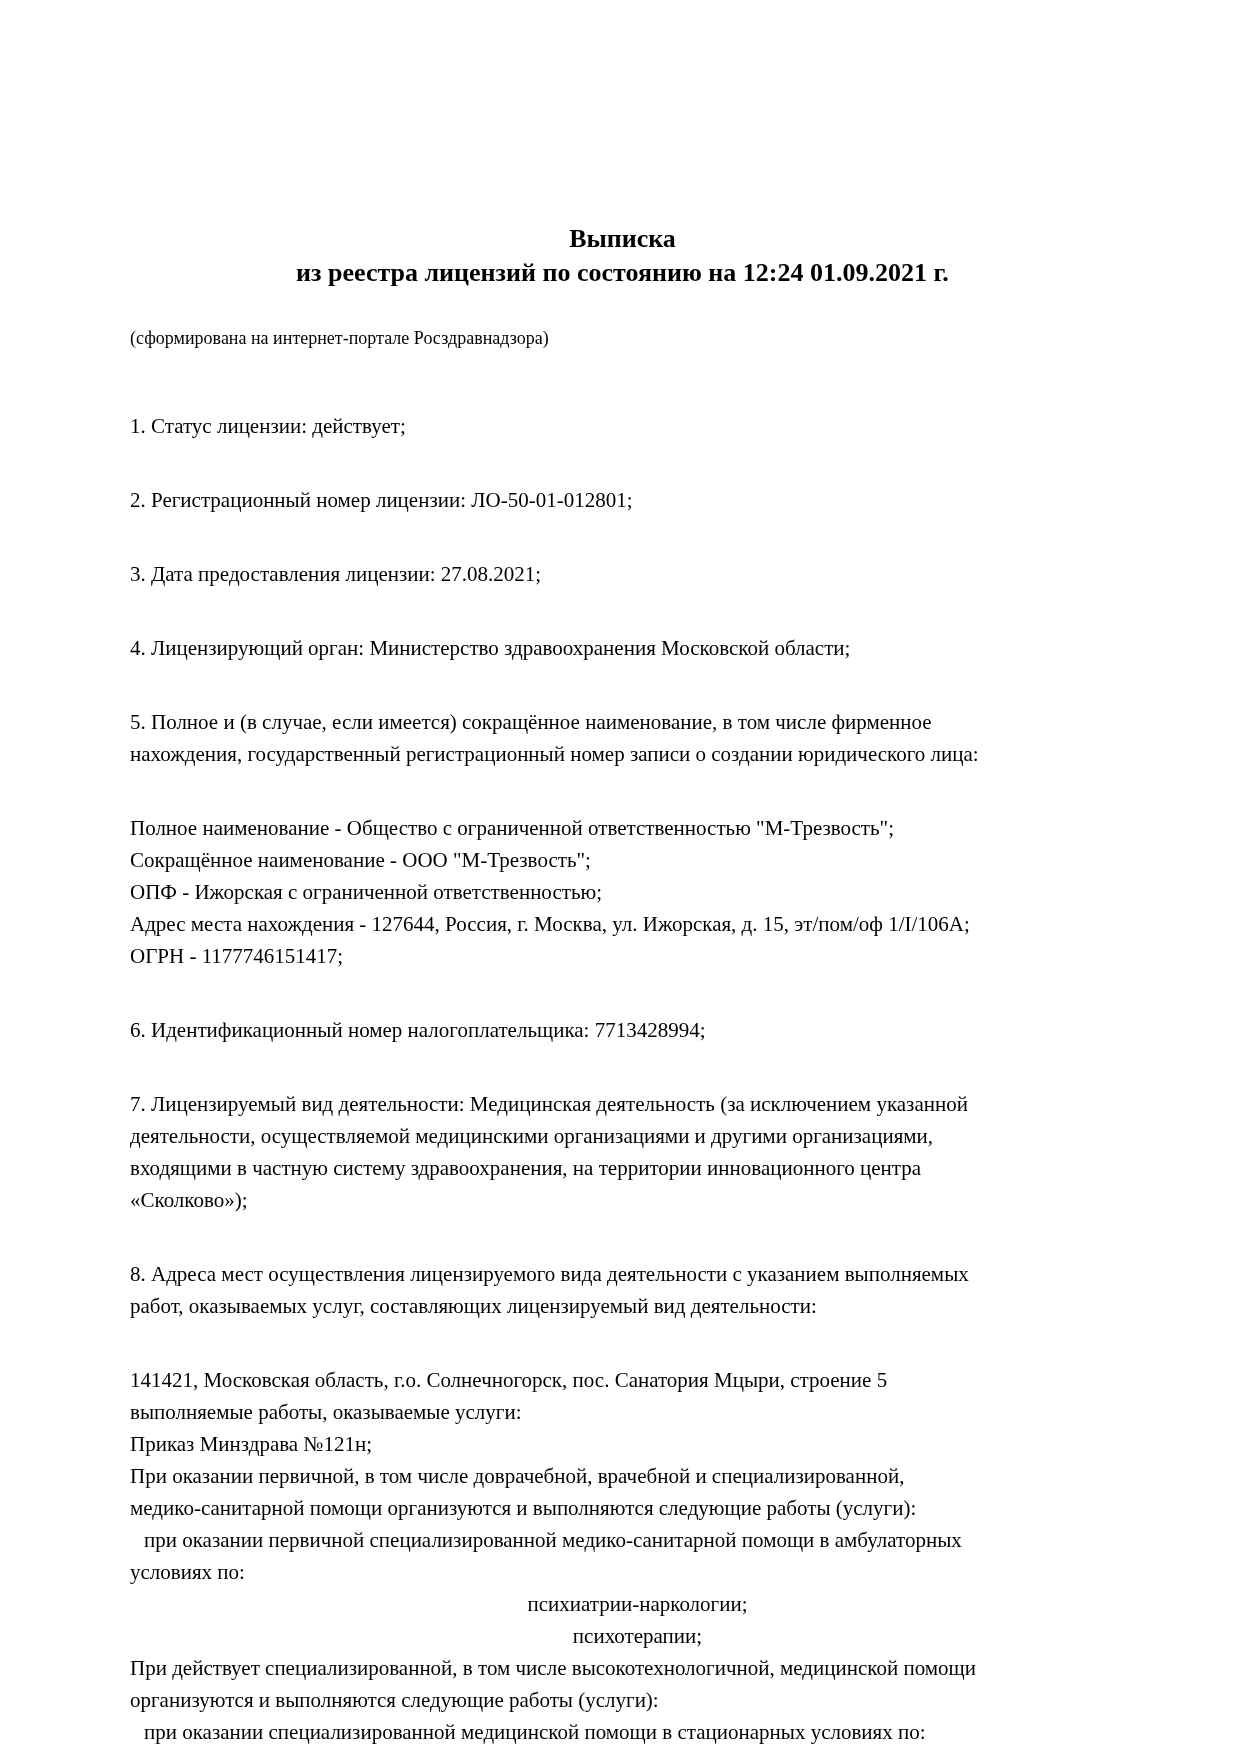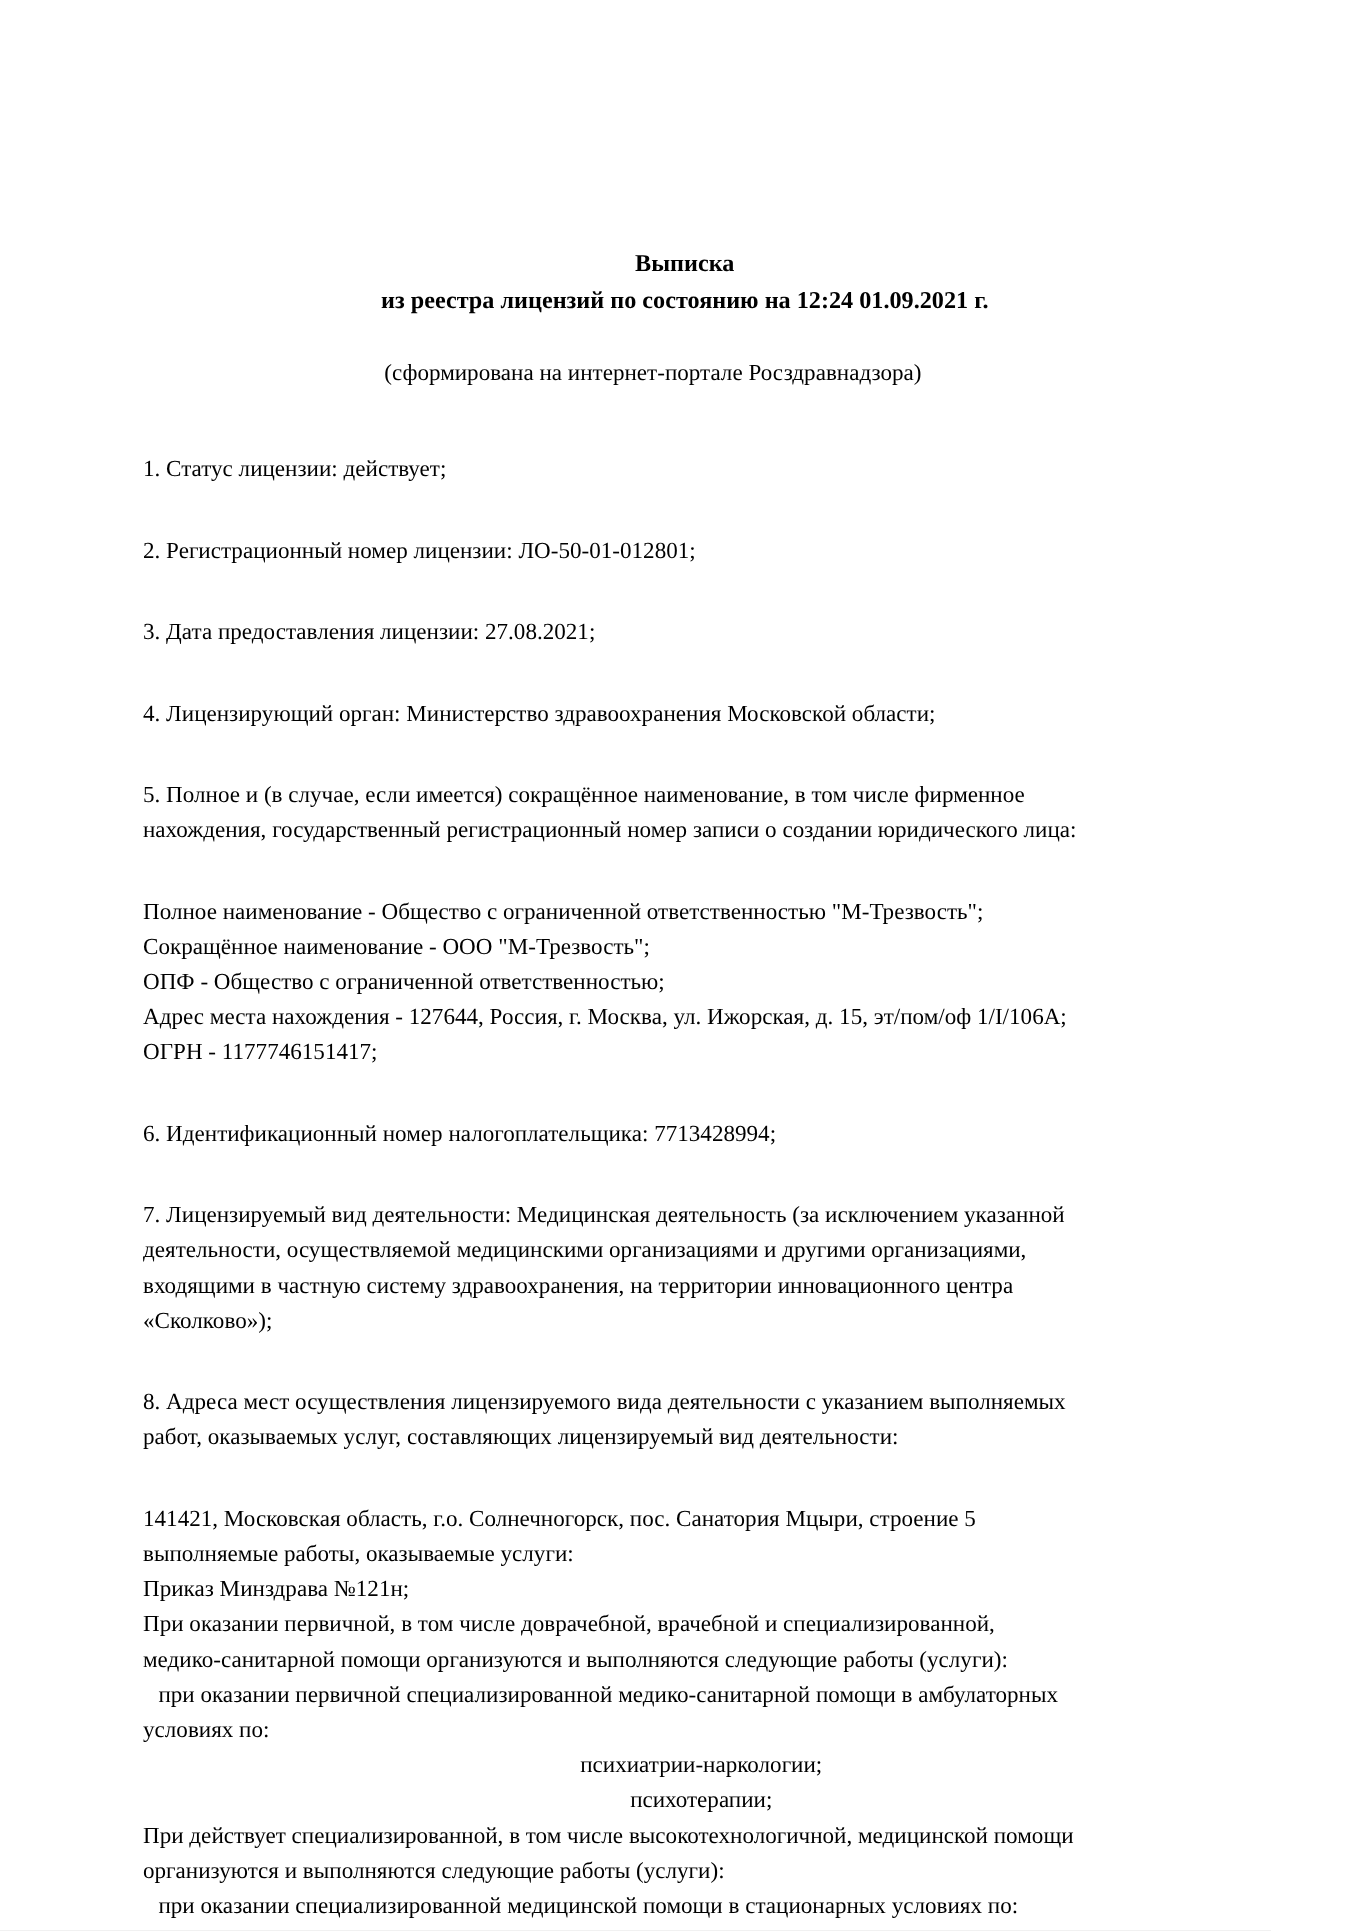--- a/index.html
+++ b/index.html
@@ -12,28 +12,28 @@
     box-sizing: border-box;
     padding: 222px 125px 40px 130px;
     overflow: hidden;
     font-family: "Liberation Serif", "DejaVu Serif", serif;
     font-size: 21px;
     color: #000000;
   }
   .doc-title {
     text-align: center;
     font-weight: bold;
-    font-size: 22px;
+    font-size: 26px;
     line-height: 34px;
   }
   .doc-note {
     margin-top: 36px;
     padding-right: 58px;
-    text-align: center;
-    font-size: 21px;
+    text-align: left;
+    font-size: 18px;
     line-height: 24px;
   }
   .ln {
     line-height: 32px;
     white-space: nowrap;
     margin: 0;
   }
   .gap { margin-top: 42px; }      
   .first-gap { margin-top: 60px; }
   .ind1 { padding-left: 14px; }   
@@ -60,21 +60,21 @@
   <div class="ln gap">4. Лицензирующий орган: Министерство здравоохранения Московской области;</div>
 
   <div>
     <div class="ln gap">5. Полное и (в случае, если имеется) сокращённое наименование, в том числе фирменное</div>
     <div class="ln">нахождения, государственный регистрационный номер записи о создании юридического лица:</div>
   </div>
 
   <div>
     <div class="ln gap">Полное наименование - Общество с ограниченной ответственностью "М-Трезвость";</div>
     <div class="ln">Сокращённое наименование - ООО "М-Трезвость";</div>
-    <div class="ln">ОПФ - Общество с ограниченной ответственностью;</div>
+    <div class="ln">ОПФ - Ижорская с ограниченной ответственностью;</div>
     <div class="ln">Адрес места нахождения - 127644, Россия, г. Москва, ул. Ижорская, д. 15, эт/пом/оф 1/I/106А;</div>
     <div class="ln">ОГРН - 1177746151417;</div>
   </div>
 
   <div class="ln gap">6. Идентификационный номер налогоплательщика: 7713428994;</div>
 
   <div>
     <div class="ln gap">7. Лицензируемый вид деятельности: Медицинская деятельность (за исключением указанной</div>
     <div class="ln">деятельности, осуществляемой медицинскими организациями и другими организациями,</div>
     <div class="ln">входящими в частную систему здравоохранения, на территории инновационного центра</div>

